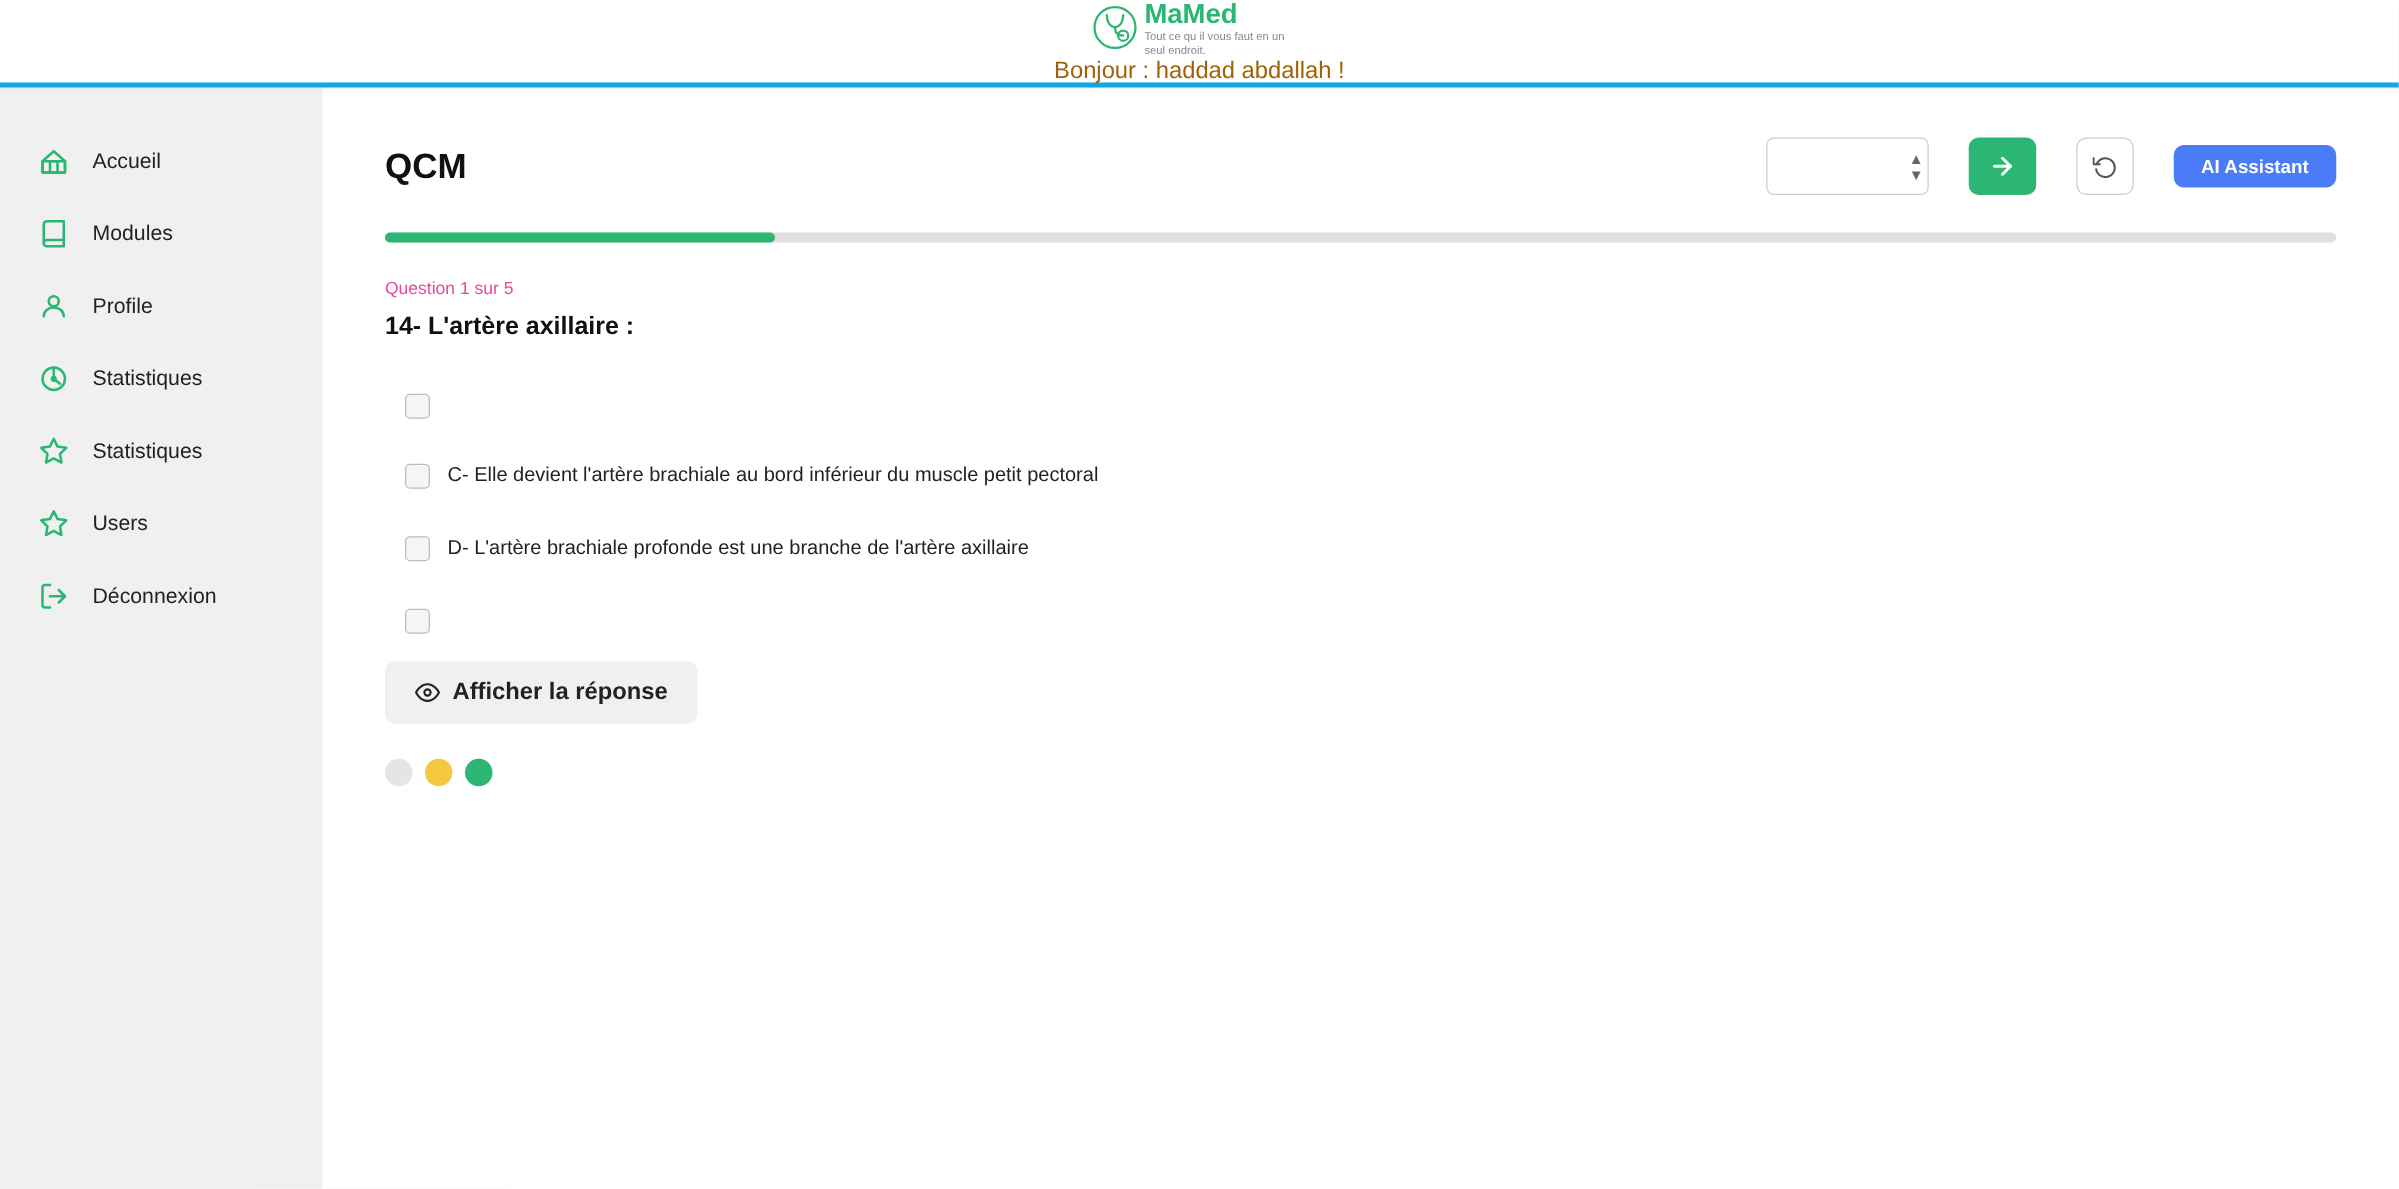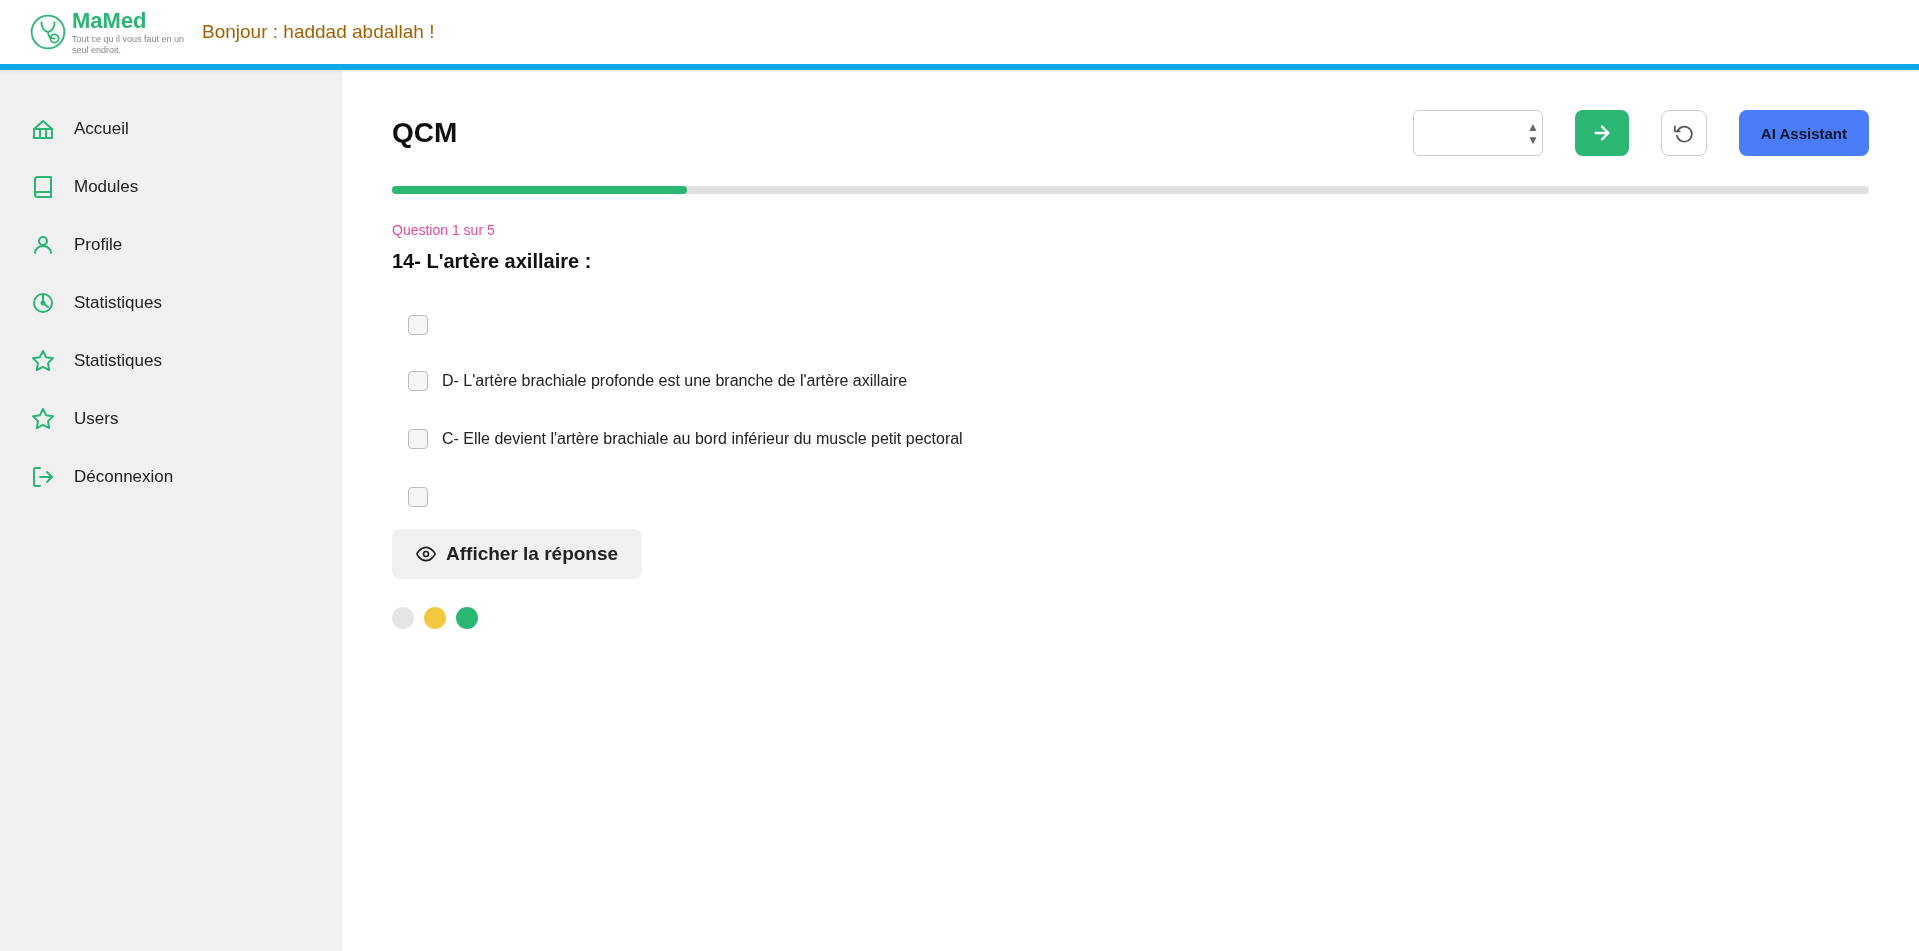--- a/index.html
+++ b/index.html
@@ -4,27 +4,28 @@
   <style>
     * { box-sizing: border-box; margin: 0; padding: 0; }
     body { font-family: 'Segoe UI', Arial, sans-serif; background: #f5f5f5; color: #222; }
 
     
     .header {
       background: #fff;
       height: 70px;
       display: flex;
       align-items: center;
-      justify-content: flex-start;
+      justify-content: center;
       padding: 0 30px;
-      border-bottom: 6px solid #0ea5e9;
+      border-bottom: 4px solid #0ea5e9;
       position: fixed;
       top: 0; left: 0; right: 0;
       z-index: 100;
       box-shadow: 0 1px 4px rgba(0,0,0,0.06);
+      flex-direction: column;
     }
     .logo {
       display: flex;
       align-items: center;
       gap: 6px;
       font-size: 22px;
       font-weight: 700;
       color: #2bb673;
     }
     .logo-icon {
@@ -47,21 +48,21 @@
 
     
     .layout {
       display: flex;
       margin-top: 70px;
       min-height: calc(100vh - 70px);
     }
 
     
     .sidebar {
-      width: 342px;
+      width: 258px;
       background: #f0f0f0;
       min-height: calc(100vh - 70px);
       padding: 30px 0;
       flex-shrink: 0;
     }
     .sidebar-item {
       display: flex;
       align-items: center;
       gap: 18px;
       padding: 16px 30px;
@@ -153,25 +154,25 @@
       width: 46px;
       height: 46px;
       font-size: 18px;
       cursor: pointer;
       display: flex;
       align-items: center;
       justify-content: center;
     }
     .btn-ai {
       background: #4a7cf7;
-      color: #0f172a;
+      color: #ffffff;
       border: none;
       border-radius: 8px;
       padding: 0 22px;
-      height: 46px;
+      height: 34px;
       font-size: 15px;
       font-weight: 600;
       cursor: pointer;
       white-space: nowrap;
     }
 
     
     .progress-bar-track {
       background: #e0e0e0;
       border-radius: 4px;
@@ -392,26 +393,26 @@
 
     <div>
 
       <div class="answer-option">
         <div class="answer-checkbox"></div>
       </div>
 
 
       <div class="answer-option">
         <div class="answer-checkbox"></div>
-        <span class="answer-text">D- L'artère brachiale profonde est une branche de l'artère axillaire</span>
+        <span class="answer-text">C- Elle devient l'artère brachiale au bord inférieur du muscle petit pectoral</span>
       </div>
 
       <div class="answer-option">
         <div class="answer-checkbox"></div>
-        <span class="answer-text">C- Elle devient l'artère brachiale au bord inférieur du muscle petit pectoral</span>
+        <span class="answer-text">D- L'artère brachiale profonde est une branche de l'artère axillaire</span>
       </div>
 
       <div class="answer-option">
         <div class="answer-checkbox"></div>
       </div>
 
     </div>
 
     <button class="btn-show-answer">
       <svg width="20" height="20" viewBox="0 0 24 24" fill="none" stroke="#222" stroke-width="2" stroke-linecap="round" stroke-linejoin="round">

